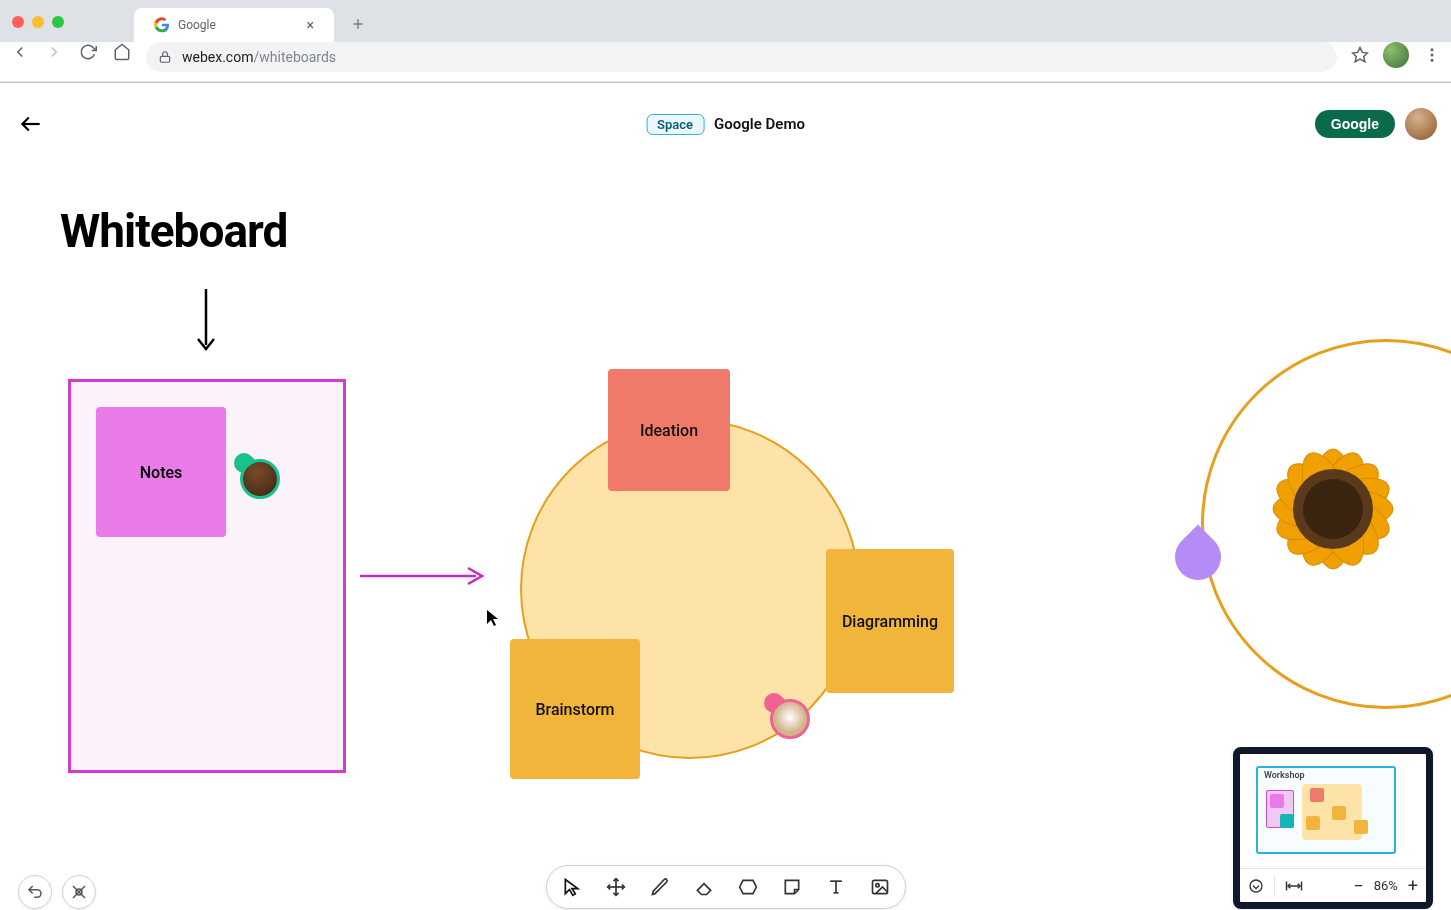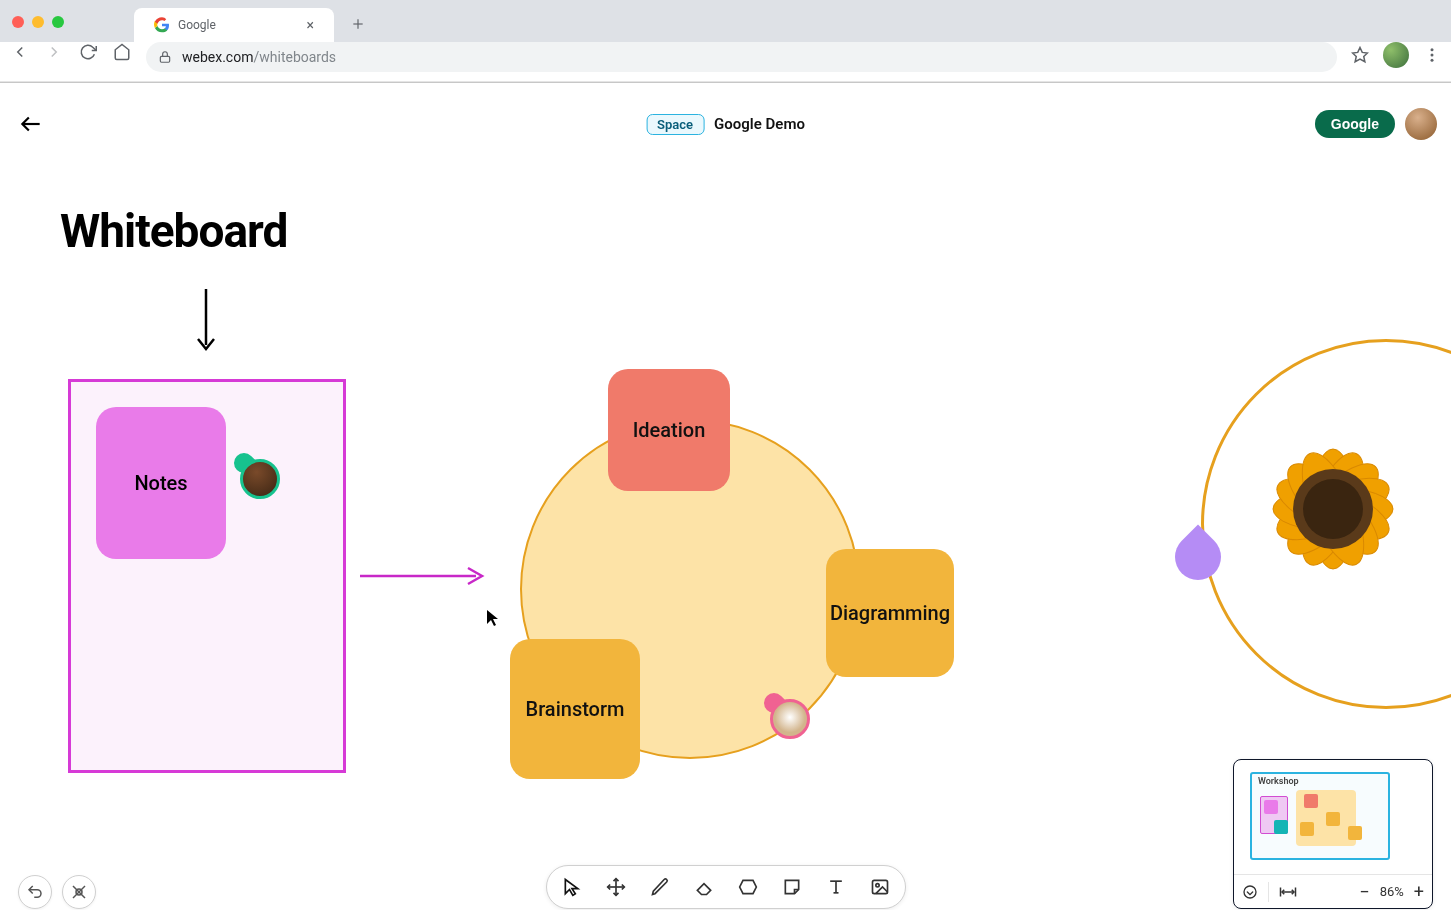--- a/index.html
+++ b/index.html
@@ -34,45 +34,45 @@
   .share-btn{ background:#096b4b; color:#fff; font-weight:600; font-size:14px; padding:6px 16px; border-radius:18px; border:none;}
   .user-avatar{width:32px;height:32px;border-radius:50%;background:radial-gradient(circle at 40% 30%,#d9b08c,#8b5a2b);}
 
   
   .canvas { position:relative; width:100%; height:calc(100% - 50px); overflow:hidden; }
   .big-title{ position:absolute; left:60px; top:55px; font-size:46px; font-weight:700; letter-spacing:-1px; color:#000;}
   .arrow-down{ position:absolute; left:196px; top:140px; }
   .subtitle{ position:absolute; left:398px; top:160px; font-size:38px; font-weight:600; color:#e6a01e;}
 
   .selection-box{ position:absolute; left:68px; top:230px; width:278px; height:394px; border:3px solid #d63ad6; background:rgba(238,182,238,0.18);}
-  .sticky{ position:absolute; border-radius:20px; display:flex; align-items:center; justify-content:center; font-size:20px; font-weight:500; color:#111; }
-  .sticky.pink{ background:#e97be9; width:130px; height:152px; left:96px; top:258px; color:#000;}
+  .sticky{ position:absolute; border-radius:4px; display:flex; align-items:center; justify-content:center; font-size:16px; font-weight:500; color:#111; }
+  .sticky.pink{ background:#e97be9; width:130px; height:130px; left:96px; top:258px; color:#000;}
   .sticky.teal{ background:#14b5b5; width:122px; height:122px; left:206px; top:480px; color:#000;}
   .sticky.coral{ background:#f07a6a; width:122px; height:122px; left:608px; top:220px;}
   .sticky.orange1{ background:#f2b53c; width:130px; height:140px; left:510px; top:490px;}
-  .sticky.orange2{ background:#f2b53c; width:128px; height:128px; left:826px; top:400px;}
+  .sticky.orange2{ background:#f2b53c; width:128px; height:144px; left:826px; top:400px;}
 
   .presence-cursor{ position:absolute; width:44px; height:44px; }
   .presence-cursor .tail{ position:absolute; left:-6px; top:-6px; width:20px; height:20px; border-radius:50% 0 50% 50%; transform:rotate(45deg);}
   .presence-cursor .av{ position:absolute; width:40px; height:40px; border-radius:50%; background:#bbb; border:3px solid; background-size:cover;}
   .pc1{ left:240px; top:310px;} .pc1 .tail{background:#17c28e;} .pc1 .av{border-color:#17c28e; background:radial-gradient(circle at 40% 30%, #7a4a2a, #3a2413);}
   .pc2{ left:770px; top:550px;} .pc2 .tail{background:#f06292;} .pc2 .av{border-color:#f06292; background:radial-gradient(circle at 50% 45%, #fff, #d2b48c 60%);}
 
   .big-circle{ position:absolute; left:520px; top:270px; width:340px; height:340px; border-radius:50%; background:#fde3a7; border:2px solid #e6a01e;}
   .arrow-right{ position:absolute; left:360px; top:415px;}
 
   .mouse-cursor{ position:absolute; left:486px; top:460px; font-size:16px; color:#000;}
 
   
   .deco-circle{ position:absolute; right:-120px; top:190px; width:370px; height:370px; border:3px solid #e6a01e; border-radius:50%;}
   .sunflower{ position:absolute; right:18px; top:260px; width:200px; height:200px;}
   .blob{ position:absolute; right:230px; top:385px; width:46px; height:46px; background:#b58cf5; border-radius:50% 0 50% 50%; transform:rotate(-45deg);}
 
   
-  .minimap{ position:absolute; right:18px; bottom:18px; width:200px; border:1px solid #0f172a; border-radius:8px; background:#fff; box-shadow:0 1px 4px rgba(0,0,0,.08);}
+  .minimap{ position:absolute; right:18px; bottom:18px; width:200px; border:7px solid #0f172a; border-radius:8px; background:#fff; box-shadow:0 1px 4px rgba(0,0,0,.08);}
   .minimap-canvas{ height:102px; position:relative; margin:6px; }
   .mm-viewport{position:absolute; left:10px; top:6px; width:140px; height:88px; border:2px solid #2bb3e0; background:rgba(43,179,224,.04); border-radius:3px;}
   .mm-label{position:absolute; left:18px; top:10px; font-size:9px; font-weight:600; color:#444;}
   .mm-blob{position:absolute;border-radius:2px;}
   .minimap-footer{height:34px;border-top:1px solid #e5e5e5; display:flex; align-items:center; padding:0 8px; gap:10px; font-size:13px; color:#333;}
   .minimap-footer .sep{width:1px;height:20px;background:#e5e5e5;}
   .minimap-footer .spacer{flex:1;}
 
   
   .tool-pill{ position:absolute; left:50%; transform:translateX(-50%); bottom:18px; height:44px; background:#fff; border:1px solid #d0d0d0; border-radius:22px; display:flex; align-items:center; padding:0 14px; gap:22px; box-shadow:0 1px 4px rgba(0,0,0,.08);}

